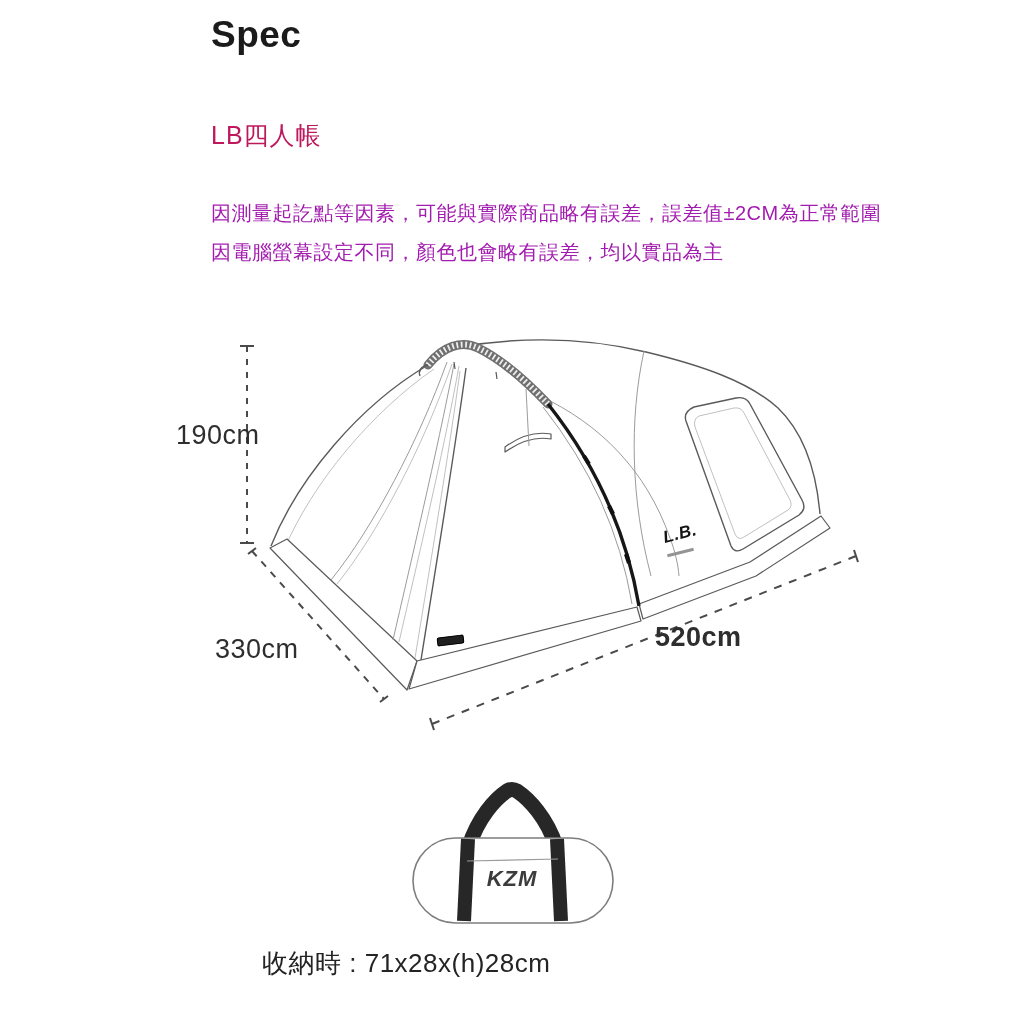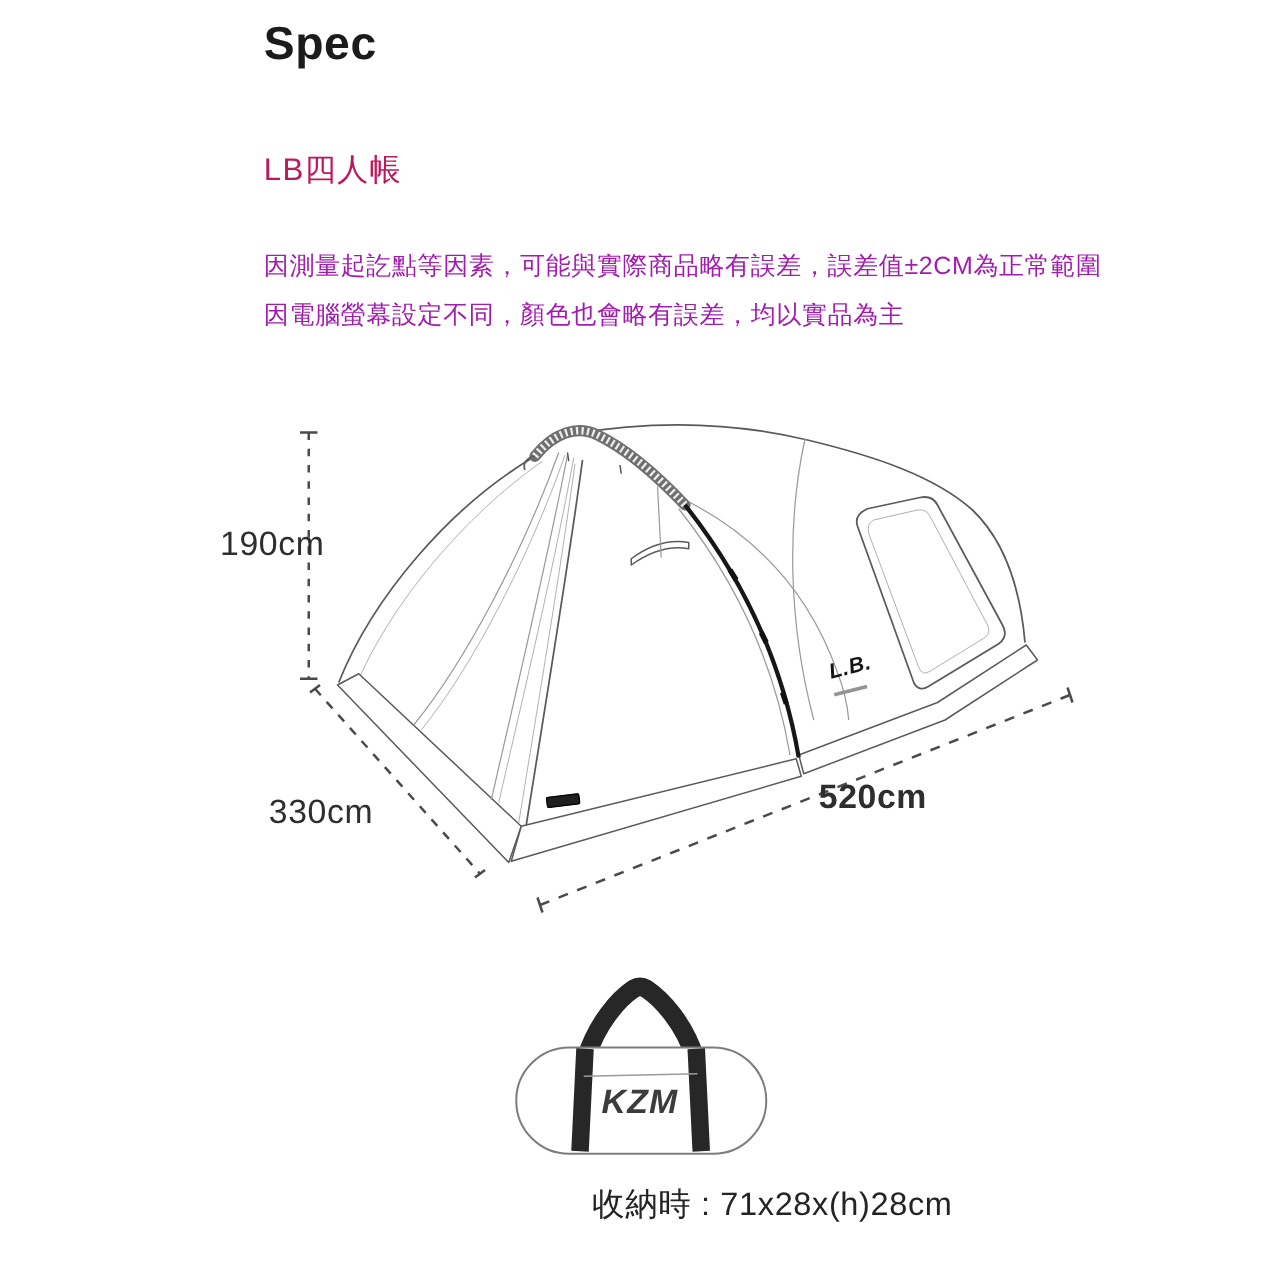--- a/index.html
+++ b/index.html
@@ -13,23 +13,23 @@
   .disclaimer{left:211px;top:194px;font-size:20px;line-height:39px;color:#a21caf;letter-spacing:.5px;}
   .dim-label{font-size:27px;color:#2e2e2e;letter-spacing:.5px;}
   .dim-190{left:146px;top:420px;margin-left:30px;}
   .dim-330{left:215px;top:634px;}
   .dim-520{left:655px;top:622px;font-weight:bold;}
   .lb-logo{left:663px;top:524px;font-size:17px;font-weight:800;font-style:italic;color:#141414;
            transform:rotate(-14deg);letter-spacing:.5px;}
   .lb-sub{left:667px;top:551px;width:27px;height:3px;background:#949494;transform:rotate(-14deg);}
   .brand-tag{left:437px;top:636px;width:27px;height:9px;background:#202020;border-radius:2px;
              transform:rotate(-7deg);box-shadow:inset 0 0 0 1px #000;}
-  .kzm-logo{left:472px;top:866px;width:80px;text-align:center;font-size:27px;font-weight:800;
+  .kzm-logo{left:472px;top:866px;width:80px;text-align:center;font-size:22px;font-weight:800;
             font-style:italic;color:#3c3c3c;letter-spacing:1px;}
-  .storage-label{left:262px;top:946px;width:500px;text-align:right;font-size:26px;color:#242424;letter-spacing:.5px;}
+  .storage-label{left:262px;top:946px;width:500px;text-align:left;font-size:26px;color:#242424;letter-spacing:.5px;}
   svg{position:absolute;left:0;top:0;}
   .ln{fill:none;stroke:#5a5a5a;stroke-width:1.4;}
   .ln-faint{fill:none;stroke:#b0b0b0;stroke-width:.8;}
   .ln-seam{fill:none;stroke:#9b9b9b;stroke-width:1;}
   .panel{fill:#ffffff;stroke:#5a5a5a;stroke-width:1.2;stroke-linejoin:round;}
   .dash{fill:none;stroke:#4a4a4a;stroke-width:2;}
   .cap{stroke:#4a4a4a;stroke-width:2;}
 </style>
 </head>
 <body>

